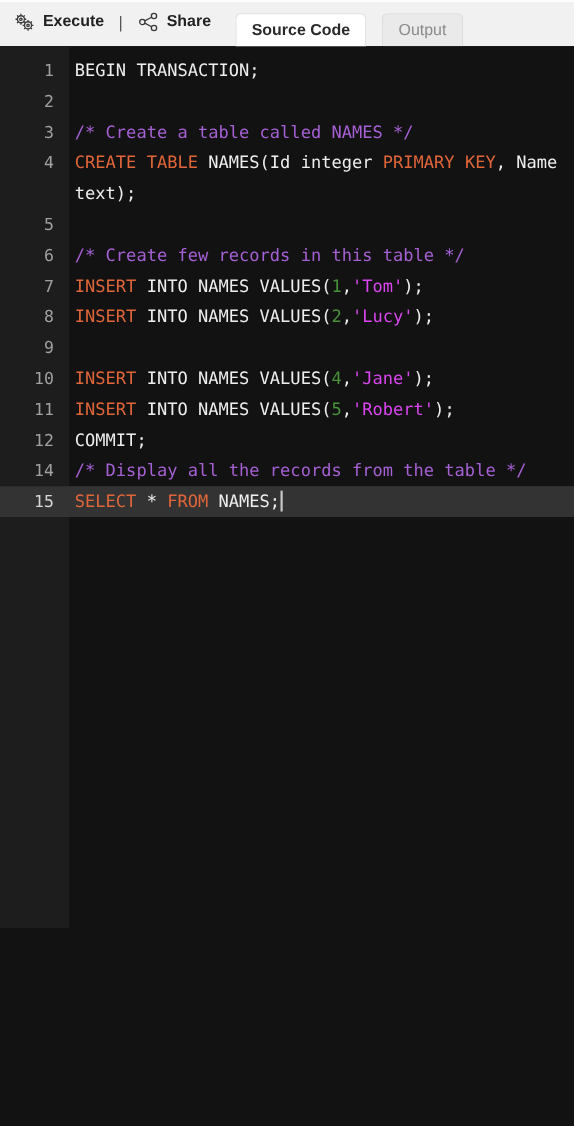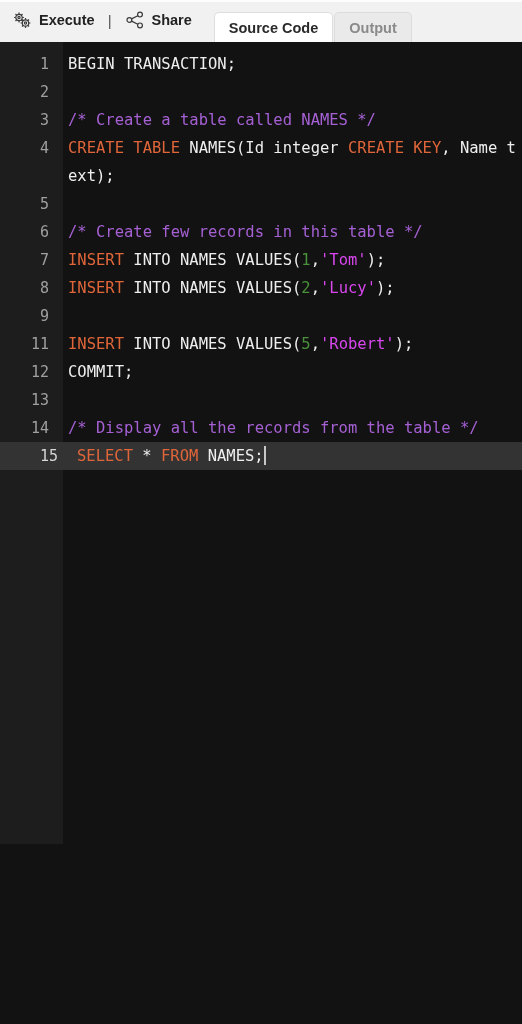--- a/index.html
+++ b/index.html
@@ -62,21 +62,21 @@
 
   .icon { display: inline-flex; align-items: center; justify-content: center; }
   .icon svg { display: block; }
 
   
   .tabs {
     display: flex;
     align-items: flex-end;
     height: 40px;
     margin-left: 18px;
-    gap: 1px;
+    gap: 14px;
   }
 
   .tab {
     height: 31px;
     display: flex;
     align-items: center;
     padding: 0 14px;
     font-size: 14.5px;
     border-radius: 5px 5px 0 0;
     border: 1px solid #d9d9d9;
@@ -91,21 +91,21 @@
     background: #ffffff;
     color: #2a2a2a;
     font-weight: bold;
     border-color: #dddddd;
     z-index: 2;
   }
 
   .tab.inactive {
     background: #eaeaea;
     color: #8a8a8a;
-    font-weight: bold;
+    font-weight: normal;
     border-color: #dcdcdc;
   }
 
   
   .editor {
     position: relative;
     flex: 1 1 auto;
     background: #121212;
     overflow: hidden;
   }
@@ -139,21 +139,21 @@
     flex: 0 0 63px;
     width: 63px;
     text-align: right;
     padding-right: 14px;
     color: #a0a0a0;
     font-size: 15px;
     user-select: none;
     line-height: 28px;
   }
 
-  .line.active-line .ln { color: #d6d6d6; margin-left: 9px; }
+  .line.active-line .ln { color: #d6d6d6; }
 
   .code {
     flex: 1 1 auto;
     padding-left: 5px;
     padding-right: 4px;
     color: #eeeeee;
     white-space: pre-wrap;
     word-break: break-all;
     overflow-wrap: anywhere;
     position: relative;
@@ -239,21 +239,21 @@
         <div class="line">
           <div class="ln">2</div>
           <div class="code"><span class="t-txt"></span></div>
         </div>
         <div class="line">
           <div class="ln">3</div>
           <div class="code"><span class="t-cmt">/* Create a table called NAMES */</span></div>
         </div>
         <div class="line">
           <div class="ln">4</div>
-          <div class="code"><span class="t-kw">CREATE TABLE</span><span class="t-txt"> NAMES(Id integer </span><span class="t-kw">CREATE KEY</span><span class="t-txt">, Name text);</span></div>
+          <div class="code"><span class="t-kw">CREATE TABLE</span><span class="t-txt"> NAMES(Id integer </span><span class="t-kw">PRIMARY KEY</span><span class="t-txt">, Name text);</span></div>
         </div>
         <div class="line">
           <div class="ln">5</div>
           <div class="code"><span class="t-txt"></span></div>
         </div>
         <div class="line">
           <div class="ln">6</div>
           <div class="code"><span class="t-cmt">/* Create few records in this table */</span></div>
         </div>
         <div class="line">
@@ -261,30 +261,30 @@
           <div class="code"><span class="t-kw">INSERT</span><span class="t-txt"> INTO NAMES VALUES(</span><span class="t-num">1</span><span class="t-txt">,</span><span class="t-str">'Tom'</span><span class="t-txt">);</span></div>
         </div>
         <div class="line">
           <div class="ln">8</div>
           <div class="code"><span class="t-kw">INSERT</span><span class="t-txt"> INTO NAMES VALUES(</span><span class="t-num">2</span><span class="t-txt">,</span><span class="t-str">'Lucy'</span><span class="t-txt">);</span></div>
         </div>
         <div class="line">
           <div class="ln">9</div>
         </div>
         <div class="line">
+          <div class="ln">10</div>
+          <div class="code"><span class="t-kw">INSERT</span><span class="t-txt"> INTO NAMES VALUES(</span><span class="t-num">4</span><span class="t-txt">,</span><span class="t-str">'Jane'</span><span class="t-txt">);</span></div>
+        </div>
+        <div class="line">
           <div class="ln">11</div>
           <div class="code"><span class="t-kw">INSERT</span><span class="t-txt"> INTO NAMES VALUES(</span><span class="t-num">5</span><span class="t-txt">,</span><span class="t-str">'Robert'</span><span class="t-txt">);</span></div>
         </div>
         <div class="line">
           <div class="ln">12</div>
           <div class="code"><span class="t-txt">COMMIT;</span></div>
-        </div>
-        <div class="line">
-          <div class="ln">13</div>
-          <div class="code"><span class="t-txt"></span></div>
         </div>
         <div class="line">
           <div class="ln">14</div>
           <div class="code"><span class="t-cmt">/* Display all the records from the table */</span></div>
         </div>
         <div class="line active-line">
           <div class="ln">15</div>
           <div class="code"><span class="t-kw">SELECT</span><span class="t-txt"> * </span><span class="t-kw">FROM</span><span class="t-txt"> NAMES;</span><span class="caret"></span></div>
         </div>
       </div>

